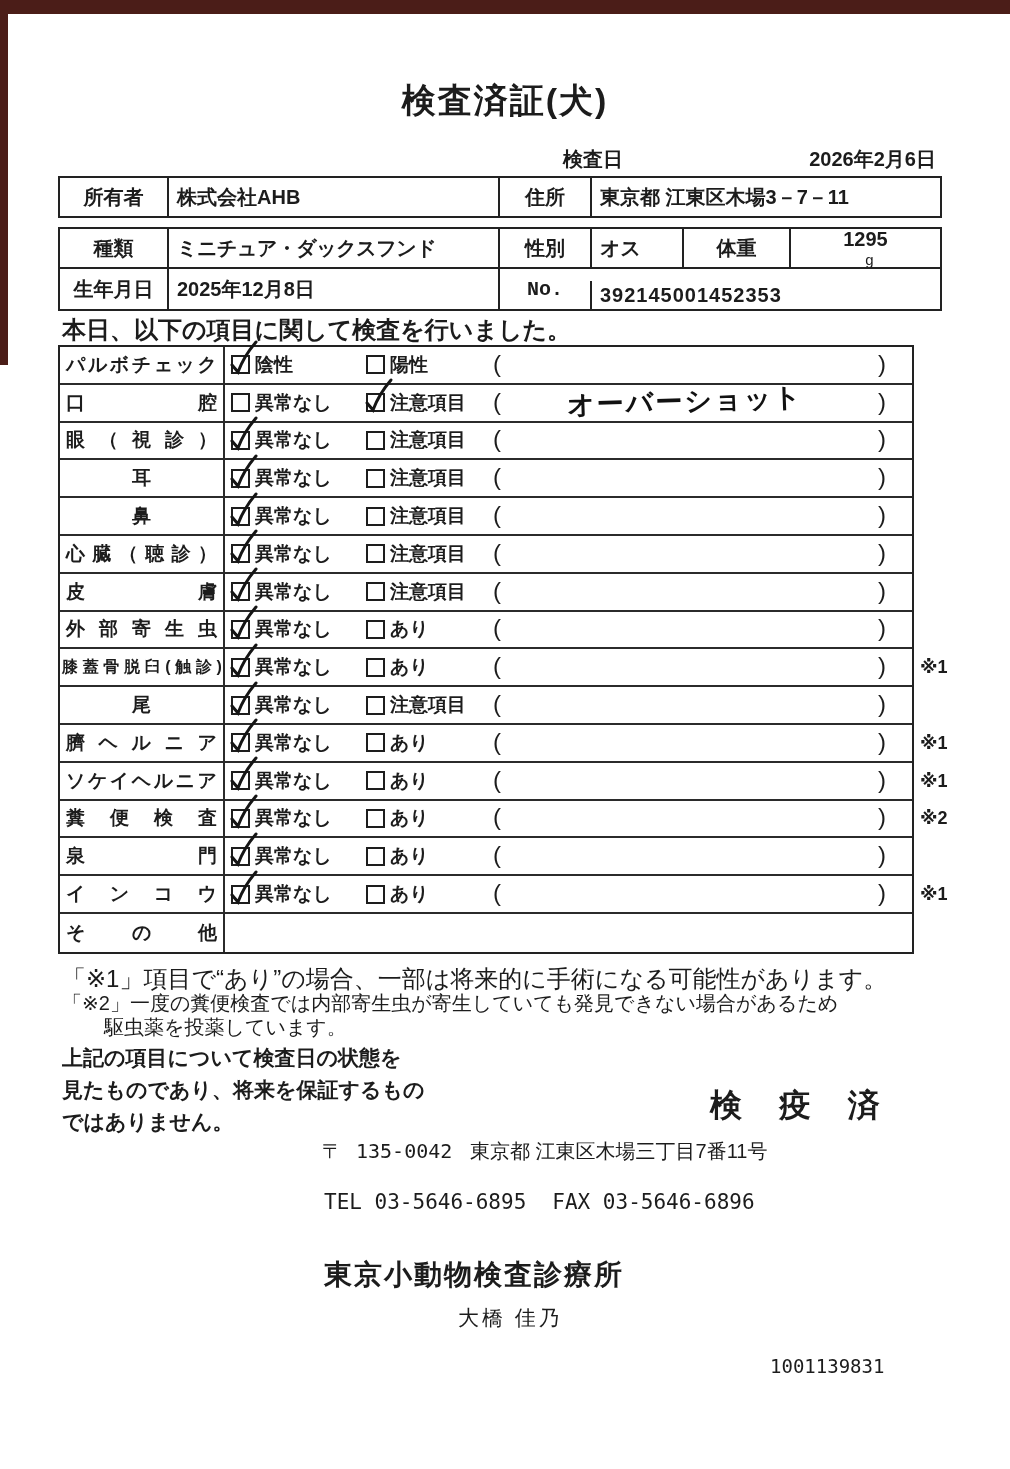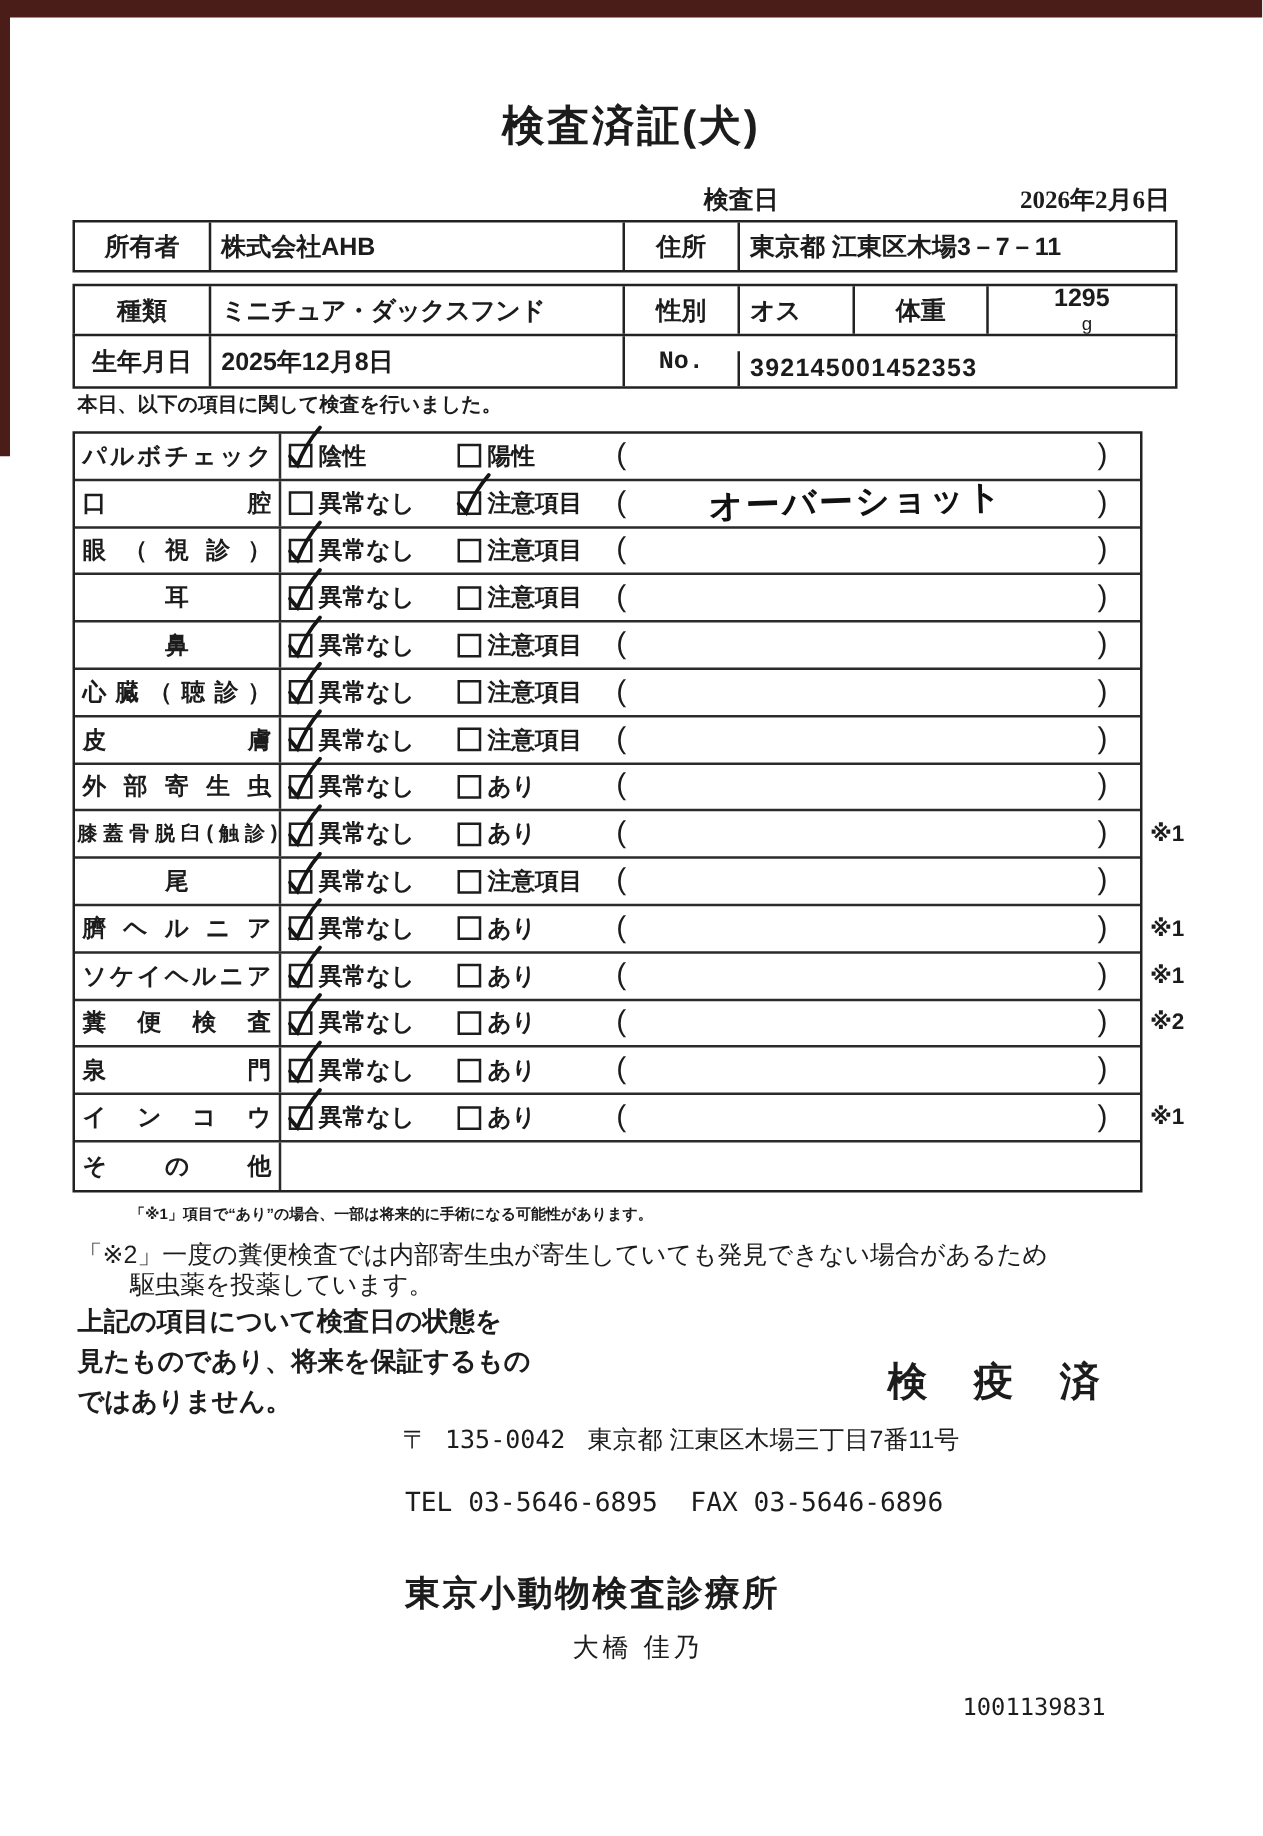--- a/index.html
+++ b/index.html
@@ -9,39 +9,39 @@
     overflow:hidden;
   }
   .abs{position:absolute;}
   
   .scan-top{left:0;top:0;width:1010px;height:14px;background:#4b1d18;}
   .scan-left{left:0;top:0;width:8px;height:365px;background:#4b1d18;}
   
   .title{left:0;top:78px;width:100%;text-align:center;font-size:34px;font-weight:600;letter-spacing:2px;}
   
   .insp-label{left:563px;top:146px;font-size:20px;font-weight:600;}
-  .insp-date{right:74px;top:146px;font-size:20px;font-weight:600;font-family:Liberation Serif, serif;}
+  .insp-date{right:74px;top:146px;font-size:20px;font-weight:600;}
   
   .htable{border:2px solid #222;display:grid;background:#fff;}
   .htable .cell{
     border-left:2px solid #222;display:flex;align-items:center;
     font-size:20px;font-weight:600;padding:0 8px;overflow:hidden;white-space:nowrap;box-sizing:border-box;
   }
   .htable .cell:first-child{border-left:none;}
   .htable .lab{justify-content:center;padding:0 4px;font-family:Liberation Mono, monospace;}
   .t1{left:58px;top:176px;width:880px;height:38px;grid-template-columns:107px 331px 92px auto;}
   .t2a{left:58px;top:227px;width:880px;height:39px;grid-template-columns:107px 331px 92px 92px 107px auto;}
   .t2b{left:58px;top:267px;width:880px;height:40px;grid-template-columns:107px 331px 92px auto;}
   .breed{font-size:18px;letter-spacing:-0.5px;}
   .wcell{justify-content:flex-end;padding-right:12px;flex-direction:column;}
   .wunit{font-size:15px;margin-left:8px;font-weight:500;}
   .nocell{font-size:18px;}
   .noval{font-size:22px;letter-spacing:1px;margin-top:12px;}
   
-  .intro{left:62px;top:314px;font-size:16px;font-weight:600;}
+  .intro{left:62px;top:314px;font-size:24px;font-weight:600;}
   
   .exam{left:58px;top:345px;width:852px;border:2px solid #222;background:#fff;}
   .erow{position:relative;display:flex;height:37.8px;border-bottom:2px solid #2b2b2b;box-sizing:border-box;}
   .erow:last-child{border-bottom:none;}
   .elabel{
     width:165px;min-width:165px;border-right:2px solid #2b2b2b;box-sizing:border-box;
     display:flex;justify-content:space-between;align-items:center;
     padding:0 6px;font-size:19px;font-weight:600;overflow:hidden;
   }
   .elabel.one{justify-content:center;}
@@ -55,21 +55,21 @@
   .paren{position:absolute;top:50%;transform:translateY(-52%);font-size:24px;font-weight:500;}
   .paren.po{left:268px;}
   .paren.pc{left:653px;}
   .hand{
     position:absolute;left:290px;width:340px;top:50%;text-align:center;
     transform:translateY(-55%) rotate(-2deg);
     font-size:27px;font-weight:600;letter-spacing:2px;color:#111;
   }
   .enote{position:absolute;left:calc(100% + 8px);top:50%;transform:translateY(-50%);font-size:18px;font-weight:600;white-space:nowrap;}
   
-  .fn1{left:62px;top:963px;font-size:12px;font-weight:700;margin-left:42px;}
+  .fn1{left:62px;top:963px;font-size:24px;font-weight:400;}
   .fn2{left:62px;top:990px;font-size:20px;font-weight:500;}
   .fn3{left:104px;top:1014px;font-size:20px;font-weight:500;}
   
   .disc{left:62px;top:1042px;font-size:21px;font-weight:700;line-height:32px;}
   .stamp{left:710px;top:1084px;font-size:32px;font-weight:600;letter-spacing:14px;}
   
   .mono{font-family:"DejaVu Sans Mono","Liberation Mono",monospace;}
   .postal-mark{left:322px;top:1138px;font-size:20px;font-weight:500;}
   .postal-code{left:356px;top:1139px;font-size:20px;}
   .postal-addr{left:470px;top:1138px;font-size:20px;font-weight:500;}

